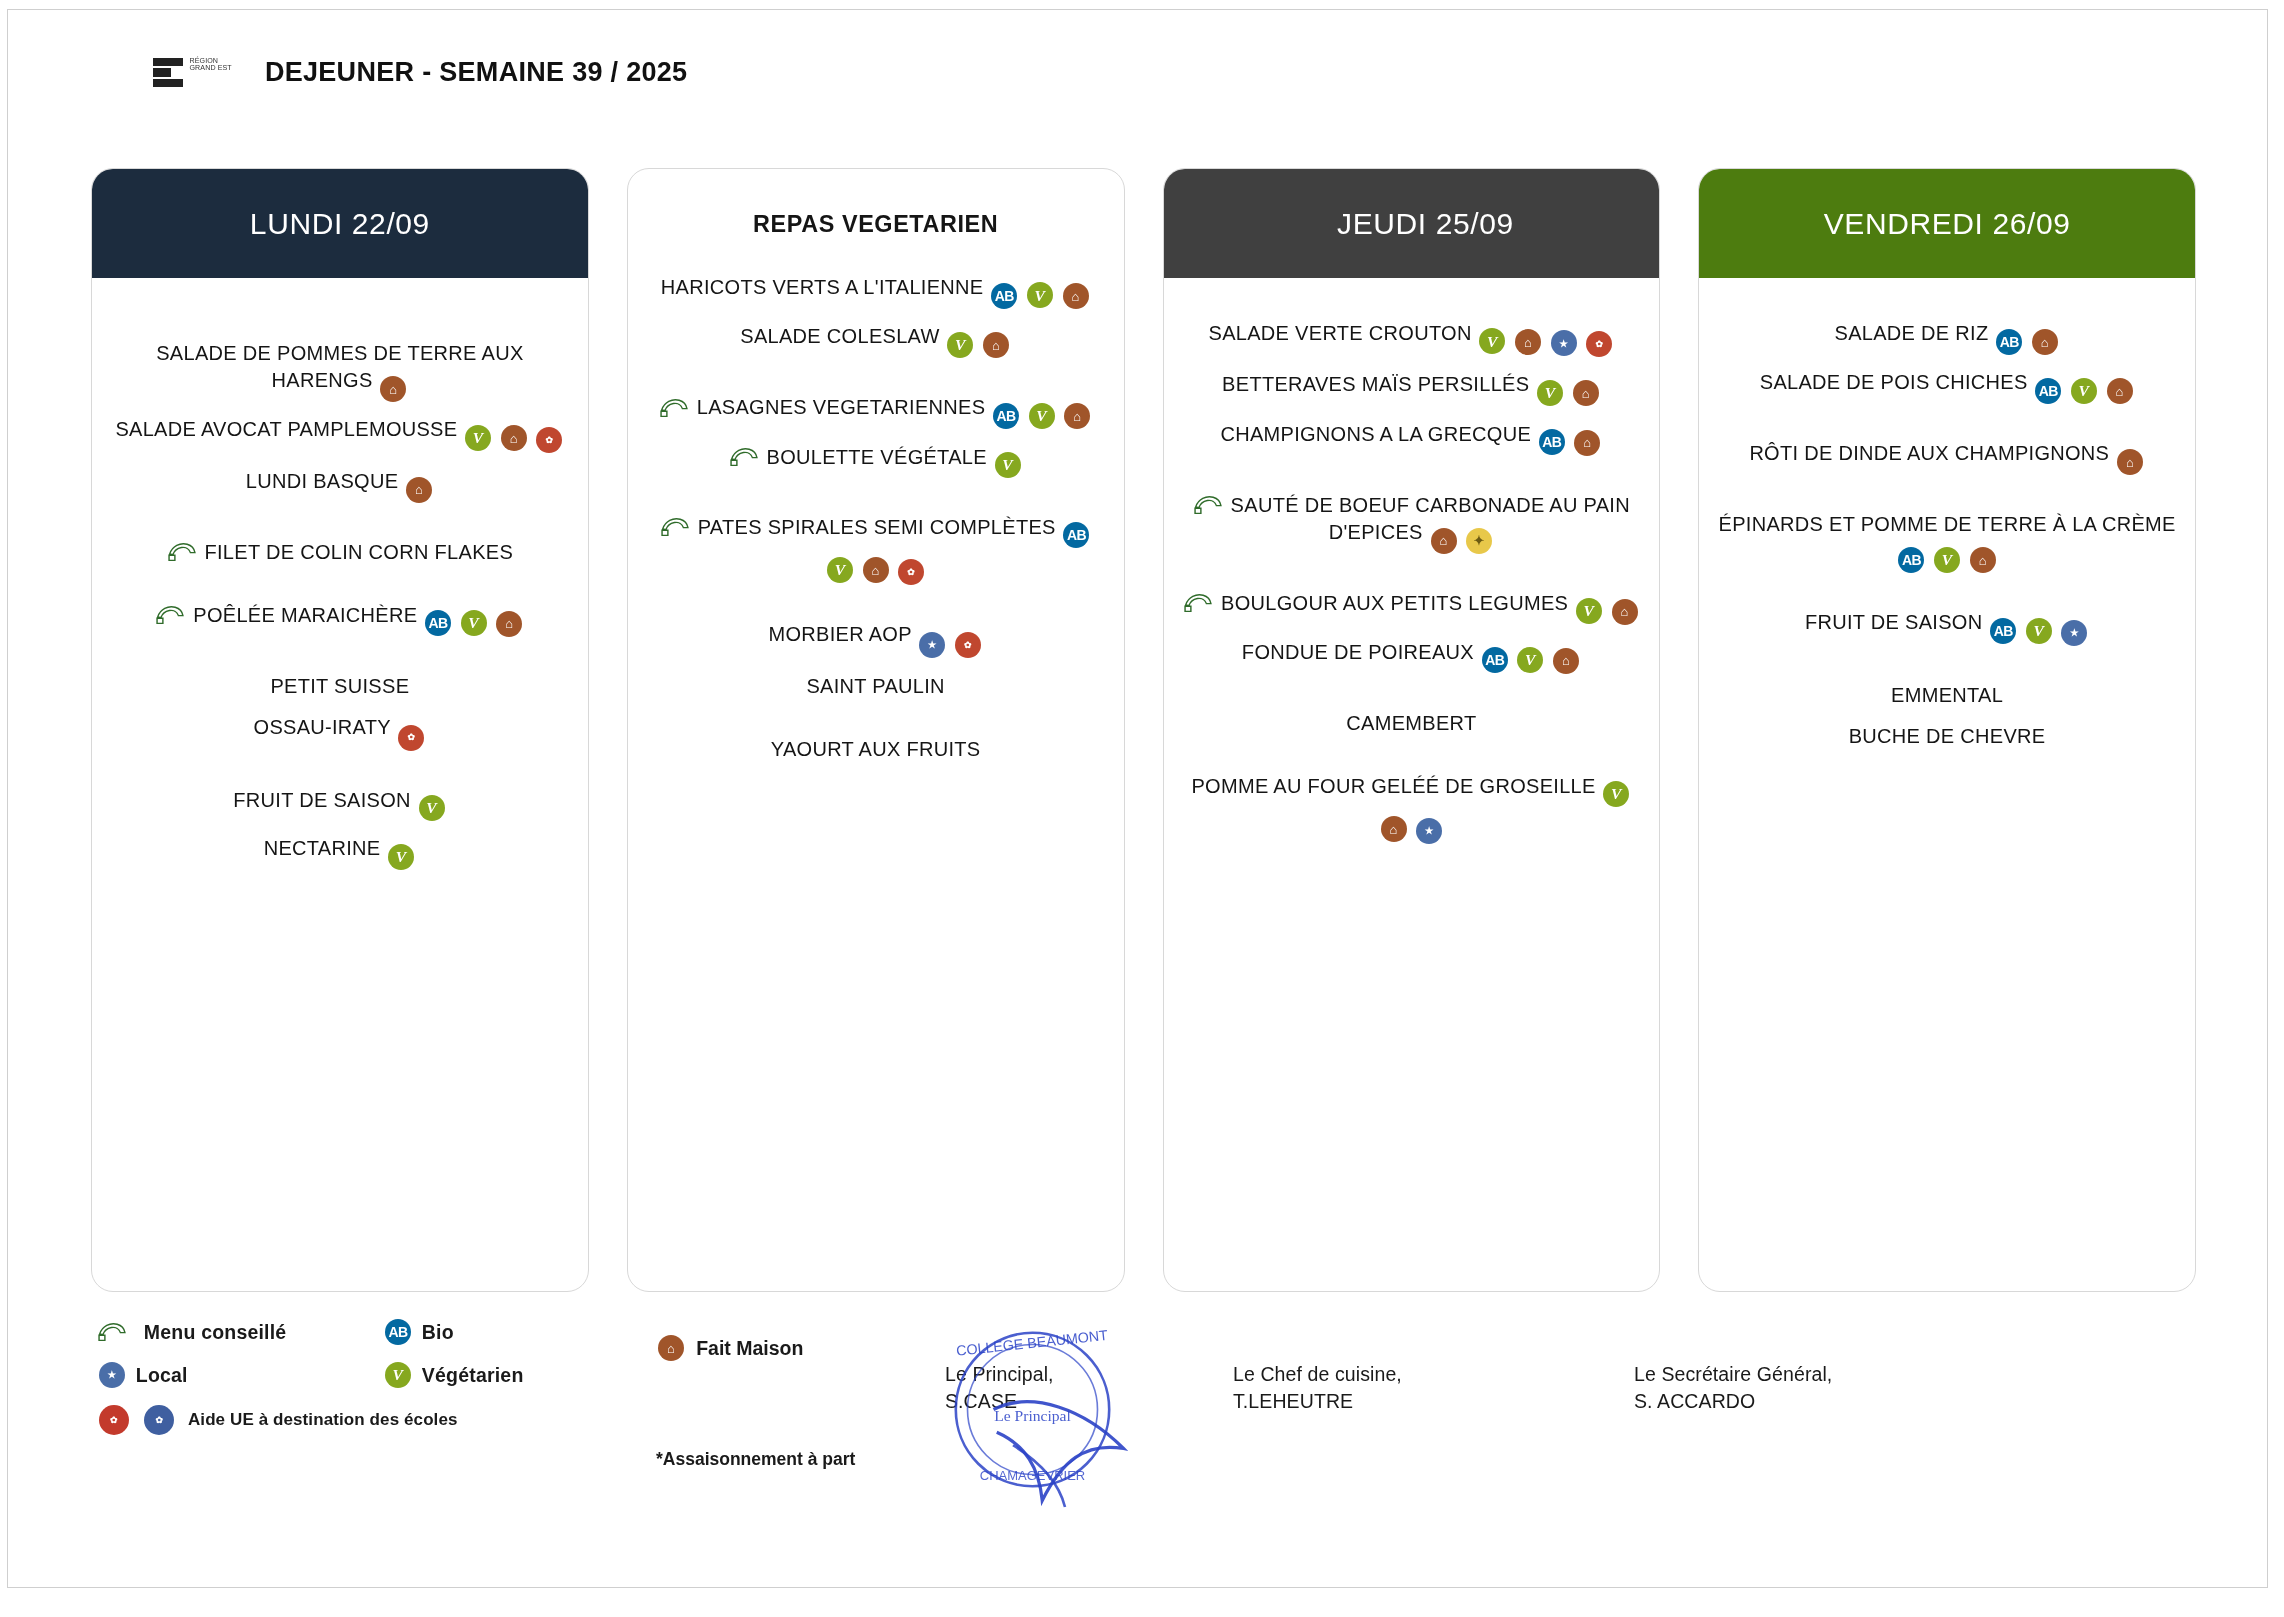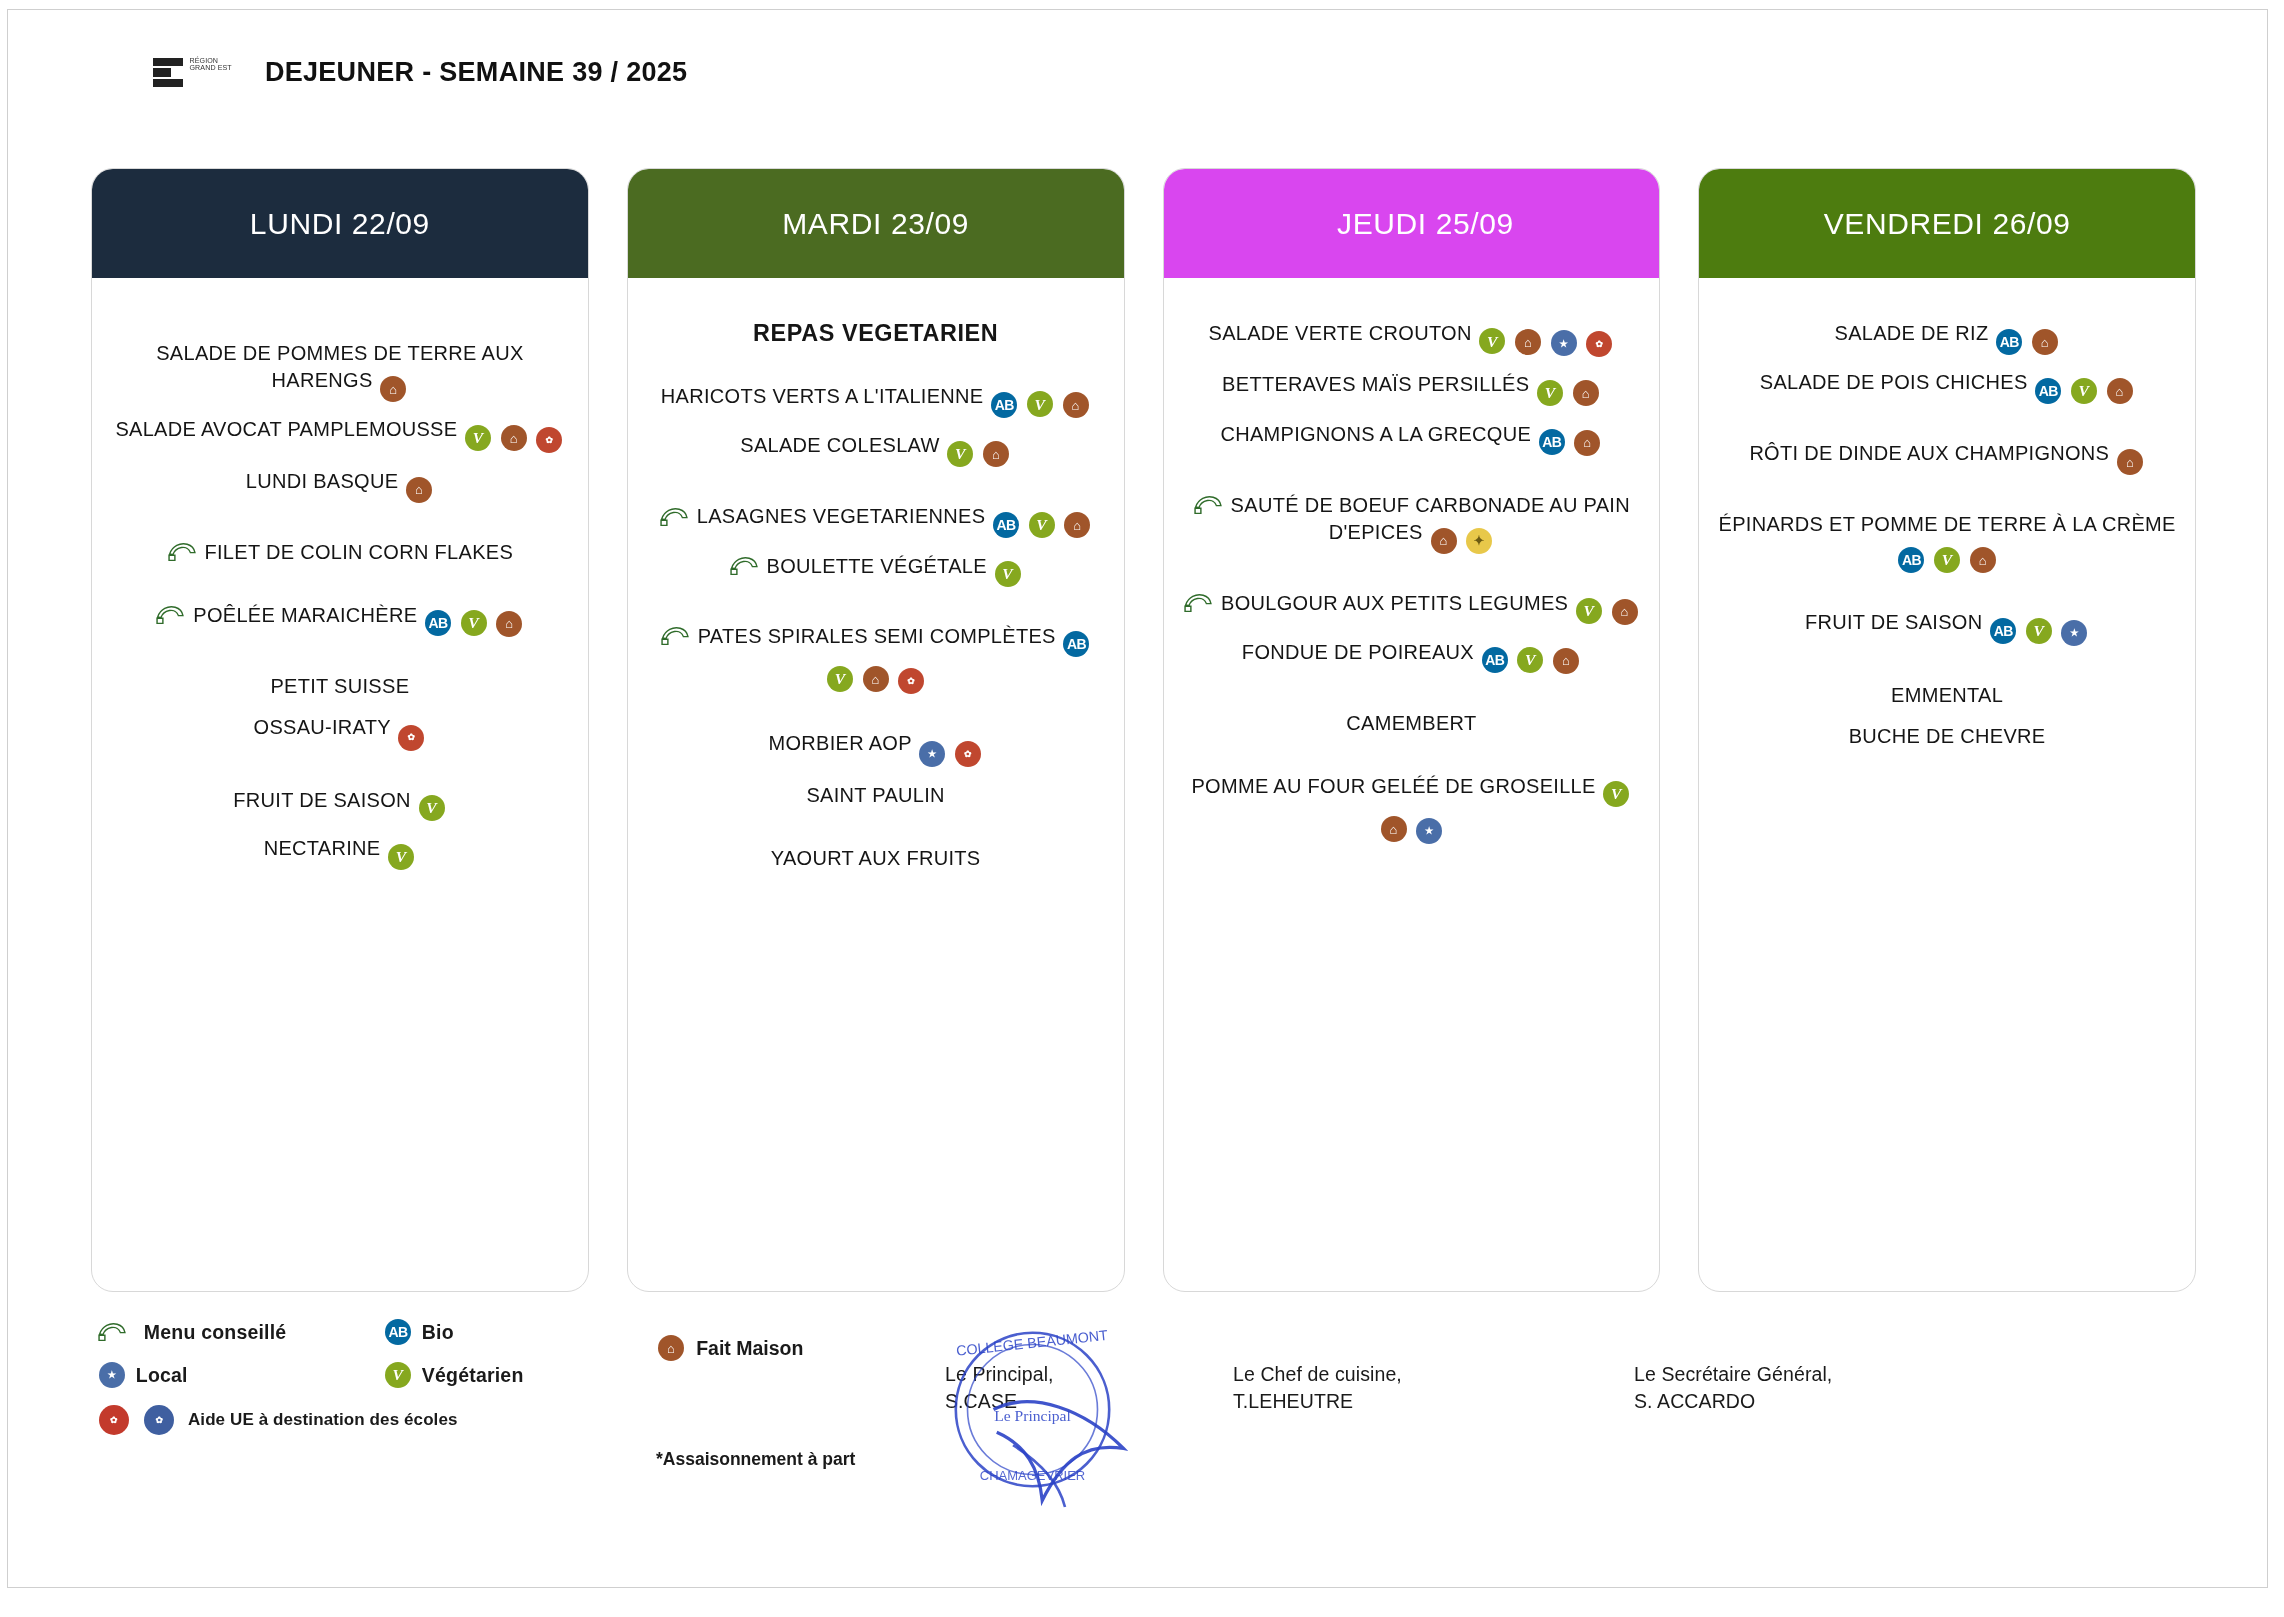--- a/index.html
+++ b/index.html
@@ -262,21 +262,20 @@
           <div class="dish"><span class="txt">PETIT SUISSE</span></div>
           <div class="dish"><span class="txt">OSSAU-IRATY</span> <span class="badge fromage">✿</span></div>
         </div>
         <div class="group">
           <div class="dish"><span class="txt">FRUIT DE SAISON</span> <span class="badge veg">V</span></div>
           <div class="dish"><span class="txt">NECTARINE</span> <span class="badge veg">V</span></div>
         </div>
       </div>
     </div>
     <div class="card card--mardi">
-      <div class="card-head" style="background: rgb(75, 107, 33);">MARDI 23/09</div>
       <div class="card-body">
         <div class="group">
           <div class="dish bold"><span class="txt">REPAS VEGETARIEN</span></div>
         </div>
         <div class="group">
           <div class="dish"><span class="txt">HARICOTS VERTS A L'ITALIENNE</span> <span class="badge bio">AB</span> <span class="badge veg">V</span> <span class="badge maison">⌂</span></div>
           <div class="dish"><span class="txt">SALADE COLESLAW</span> <span class="badge veg">V</span> <span class="badge maison">⌂</span></div>
         </div>
         <div class="group">
           <div class="dish"><span class="hand"><svg viewBox="0 0 46 34">
@@ -294,21 +293,21 @@
         <div class="group">
           <div class="dish"><span class="txt">MORBIER AOP</span> <span class="badge local">★</span> <span class="badge fromage">✿</span></div>
           <div class="dish"><span class="txt">SAINT PAULIN</span></div>
         </div>
         <div class="group">
           <div class="dish"><span class="txt">YAOURT AUX FRUITS</span></div>
         </div>
       </div>
     </div>
     <div class="card card--jeudi">
-      <div class="card-head" style="background: #d946ef; padding-left: 28px;">JEUDI 25/09</div>
+      <div class="card-head" style="background: #404040; padding-left: 28px;">JEUDI 25/09</div>
       <div class="card-body">
         <div class="group">
           <div class="dish"><span class="txt">SALADE VERTE CROUTON</span> <span class="badge veg">V</span> <span class="badge maison">⌂</span> <span class="badge local">★</span> <span class="badge fromage">✿</span></div>
           <div class="dish"><span class="txt">BETTERAVES MAÏS PERSILLÉS</span> <span class="badge veg">V</span> <span class="badge maison">⌂</span></div>
           <div class="dish"><span class="txt">CHAMPIGNONS A LA GRECQUE</span> <span class="badge bio">AB</span> <span class="badge maison">⌂</span></div>
         </div>
         <div class="group">
           <div class="dish"><span class="hand"><svg viewBox="0 0 46 34">
                 <path d="M4 20 C8 8, 20 2, 31 5 C38 7, 42 12, 43 18 L36 18 C34 12, 28 9, 22 10 C16 11, 11 15, 9 21 Z M3 22 L12 22 L12 30 L3 30 Z" fill="none" stroke="#2f6b2a" stroke-width="2.2"></path>
               </svg></span><span class="txt">SAUTÉ DE BOEUF CARBONADE AU PAIN D'EPICES</span> <span class="badge maison">⌂</span> <span class="badge star">✦</span></div>

